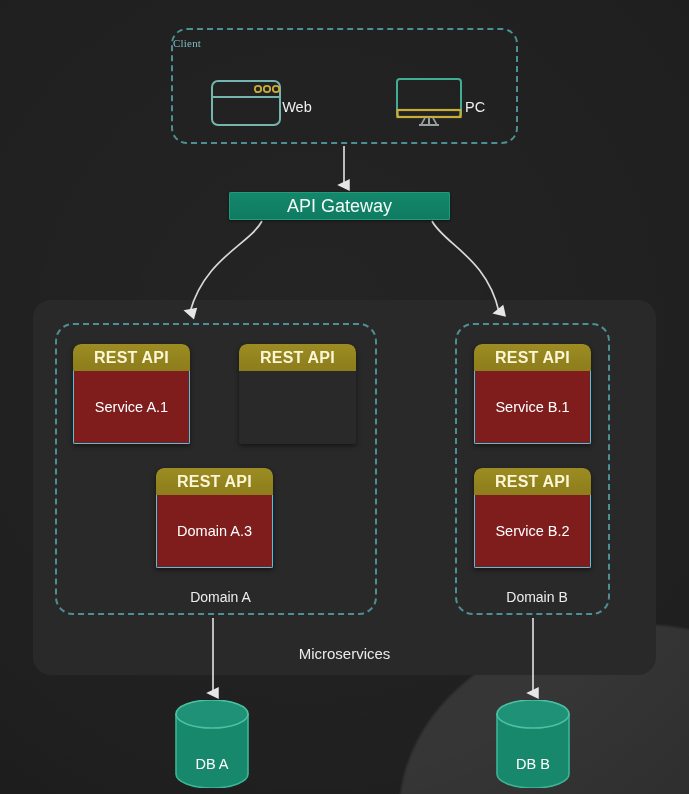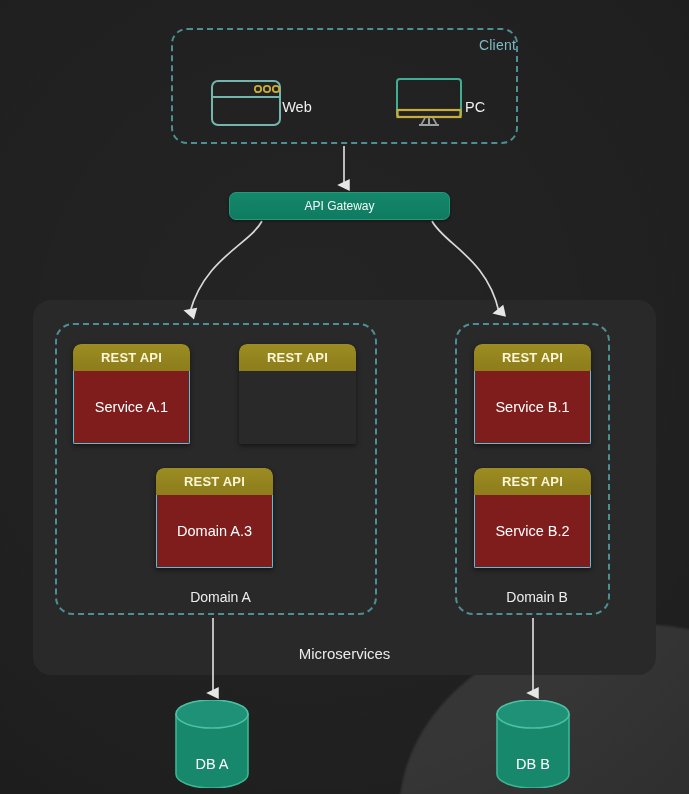--- a/index.html
+++ b/index.html
@@ -49,24 +49,25 @@
     position: absolute;
     left: 171px; top: 28px;
     width: 347px; height: 116px;
     border: 2px dashed #4c8f94;
     border-radius: 16px;
     background: transparent;
   }
   .client-title {
     position: absolute;
     left: 0; right: 0; top: 7px;
-    text-align: right;
+    text-align: left;
     color: #7fbcc6;
-    font-size: 14px;
+    font-size: 11px;
     letter-spacing: .2px;
+    font-family: Liberation Serif, serif;
   }
   .client-items {
     position: absolute;
     left: 0; top: 30px;
     width: 347px; height: 86px;
     display: flex;
     justify-content: space-around;
     align-items: flex-end;
   }
   .client-item {
@@ -84,23 +85,23 @@
     margin-top: 7px;
   }
 
   
   .api-gateway {
     position: absolute;
     left: 229px; top: 192px;
     width: 221px; height: 28px;
     background: linear-gradient(180deg,#14876b 0%, #0f7b61 100%);
     border: 1px solid #1f9a7b;
-    border-radius: 7px;
+    border-radius: 1px;
     color: #f2fbf8;
-    font-size: 12px;
+    font-size: 18px;
     display: flex;
     align-items: center;
     justify-content: center;
     box-shadow: 0 1px 3px rgba(0,0,0,.45);
   }
 
   
   .ms-panel {
     position: absolute;
     left: 33px; top: 300px;
@@ -138,21 +139,21 @@
     width: 117px; height: 100px;
     border-radius: 8px 8px 2px 2px;
     overflow: hidden;
     box-shadow: 0 2px 5px rgba(0,0,0,.5);
   }
   .service .rest {
     height: 27px;
     background: linear-gradient(180deg,#9c8c22 0%, #8d7d1c 100%);
     border-radius: 8px 8px 0 0;
     color: #fdf6d6;
-    font-size: 13px;
+    font-size: 16px;
     font-weight: bold;
     display: flex;
     align-items: center;
     justify-content: center;
     letter-spacing: .2px;
   }
   .service .body {
     height: 73px;
     background: #7f1d1d;
     border: 1px solid #57c0dd;

